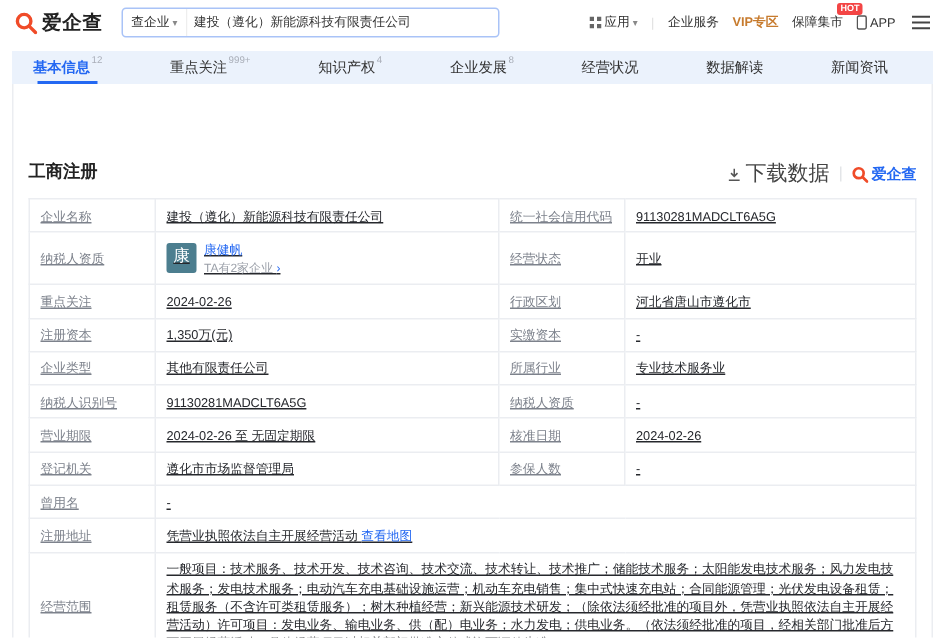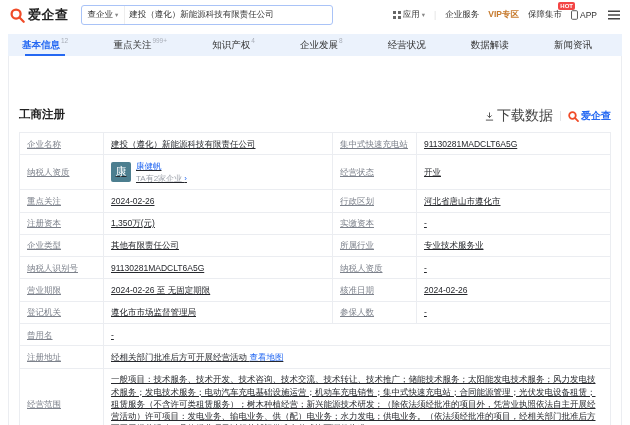--- a/index.html
+++ b/index.html
@@ -175,21 +175,21 @@
       <colgroup>
           <col style="width:84px">
           <col style="width:229px">
           <col style="width:84px">
           <col>
         </colgroup>
       <tbody>
           <tr>
             <td class="lbl">企业名称</td>
             <td class="val">建投（遵化）新能源科技有限责任公司</td>
-            <td class="lbl">集中式快速充电站</td>
+            <td class="lbl">统一社会信用代码</td>
             <td class="val">91130281MADCLT6A5G</td>
           </tr>
           <tr>
             <td class="lbl">纳税人资质</td>
             <td class="val">
               <div class="person">
                 <div class="avatar">康</div>
                 <div>
                   <a class="plink">康健帆</a>
                   <div class="psub">TA有2家企业 <span class="arrow">›</span></div>
@@ -234,21 +234,21 @@
             <td class="val">遵化市市场监督管理局</td>
             <td class="lbl">参保人数</td>
             <td class="val">-</td>
           </tr>
           <tr>
             <td class="lbl">曾用名</td>
             <td colspan="3" class="val">-</td>
           </tr>
           <tr>
             <td class="lbl">注册地址</td>
-            <td colspan="3" class="val"><span>经相关部门批准后方可开展经营活动 </span><a class="blue">查看地图</a></td>
+            <td colspan="3" class="val"><span>凭营业执照依法自主开展经营活动 </span><a class="blue">查看地图</a></td>
           </tr>
           <tr>
             <td class="lbl">经营范围</td>
             <td colspan="3" class="val">一般项目：技术服务、技术开发、技术咨询、技术交流、技术转让、技术推广；储能技术服务；太阳能发电技术服务；风力发电技术服务；发电技术服务；电动汽车充电基础设施运营；机动车充电销售；集中式快速充电站；合同能源管理；光伏发电设备租赁；租赁服务（不含许可类租赁服务）；树木种植经营；新兴能源技术研发；（除依法须经批准的项目外，凭营业执照依法自主开展经营活动）许可项目：发电业务、输电业务、供（配）电业务；水力发电；供电业务。（依法须经批准的项目，经相关部门批准后方可开展经营活动，具体经营项目以相关部门批准文件或许可证件为准）</td>
           </tr>
         </tbody>
     </table>
   </div>
 </div>
 

